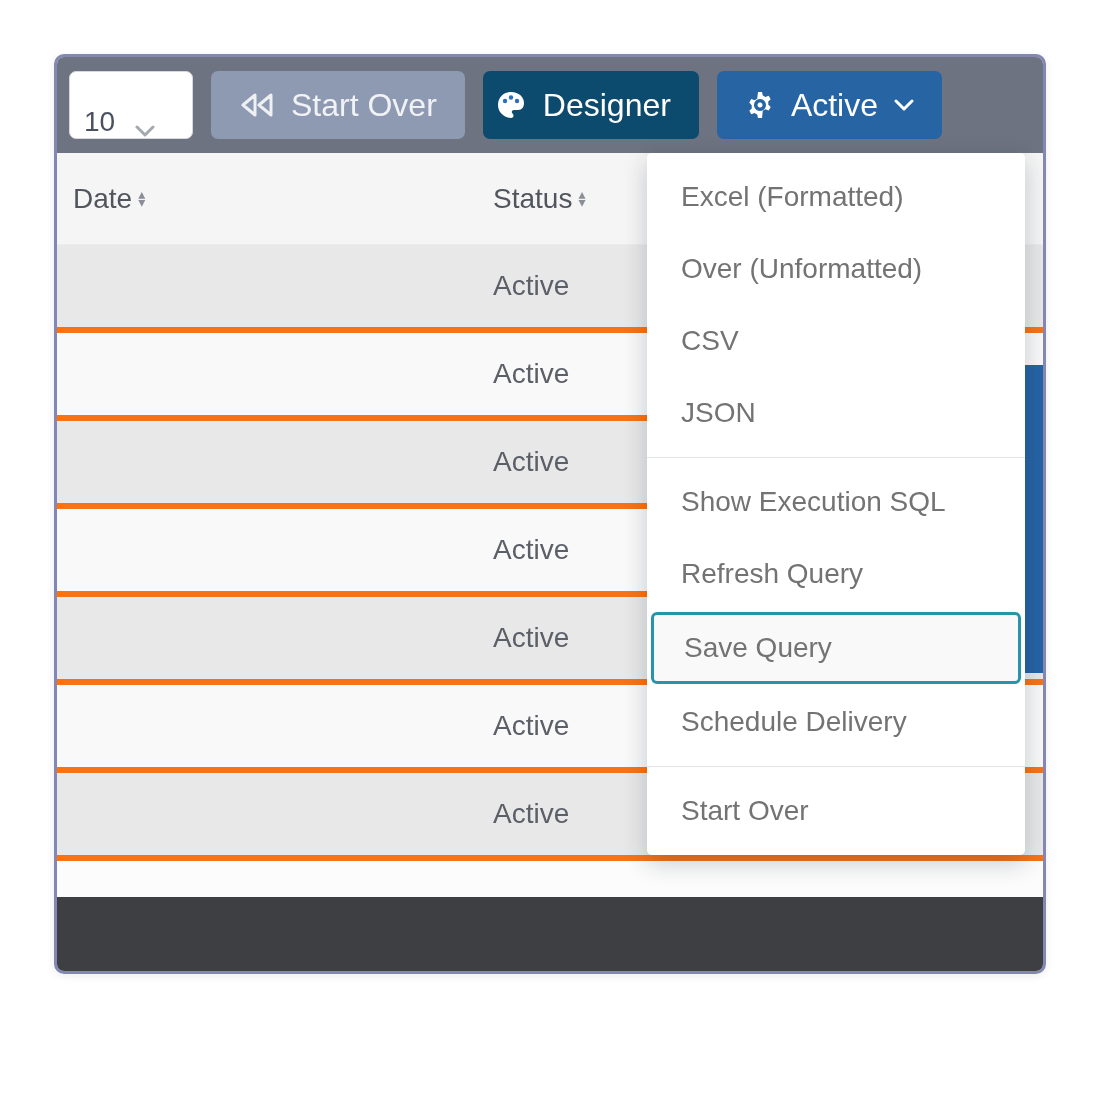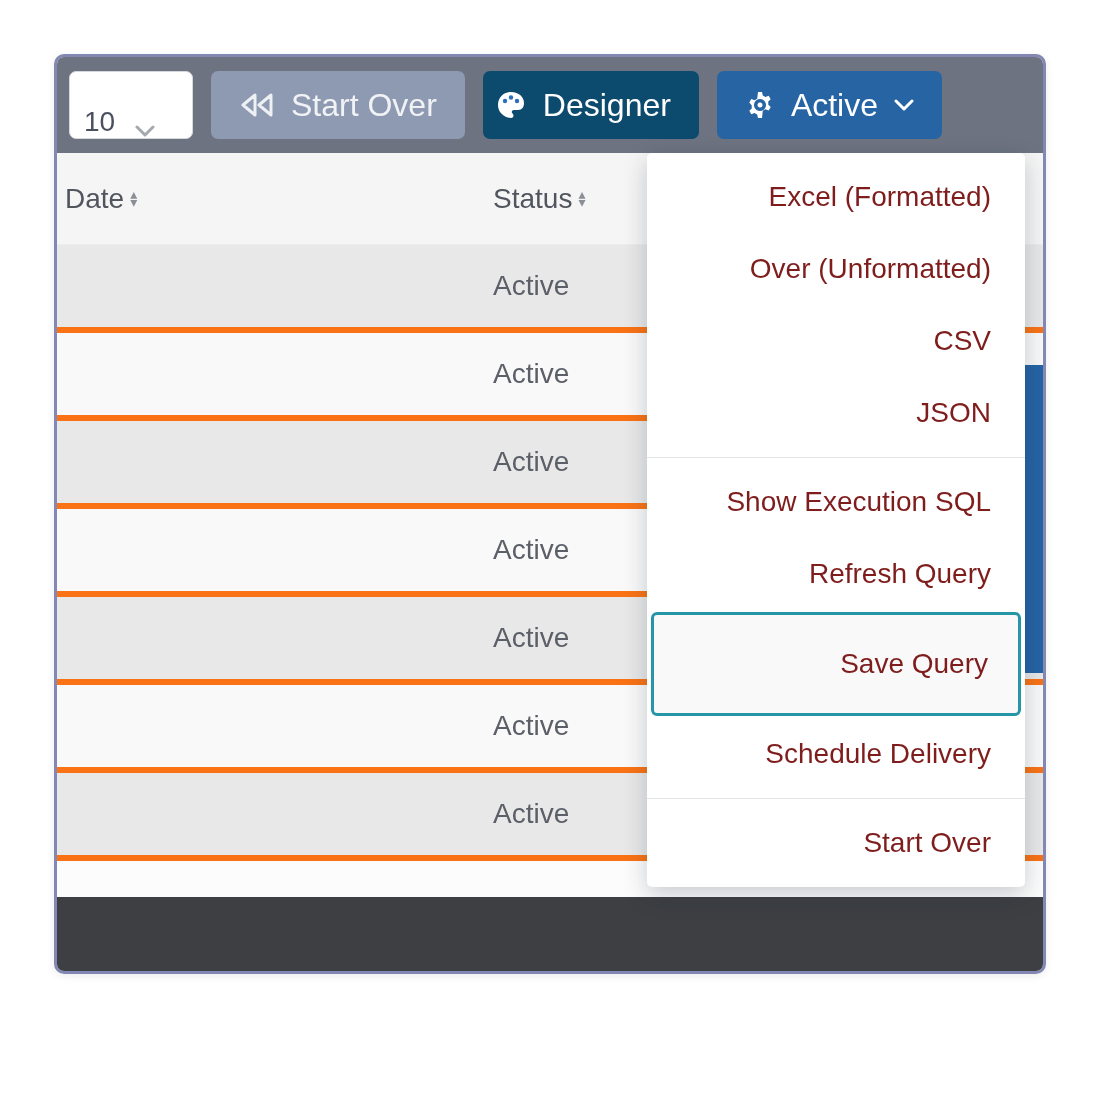--- a/index.html
+++ b/index.html
@@ -76,21 +76,21 @@
       position: relative;
       overflow: hidden;
     }
     .table-header {
       display: flex;
       background: #f5f5f5;
       border-bottom: 1px solid #eceded;
       height: 92px;
       align-items: center;
     }
-    .col-date { flex: 0 0 436px; padding-left: 8px; }
+    .col-date { flex: 0 0 436px; padding-left: 16px; }
     .col-status { flex: 1; padding-left: 0; }
     .th {
       font-size: 28px;
       color: #51555e;
       display: flex;
       align-items: center;
       gap: 6px;
     }
     .sort-icons { display: inline-flex; flex-direction: column; line-height: 0.55; font-size: 14px; color: #8a8e96; }
     .row {
@@ -112,35 +112,34 @@
       top: 96px;
       width: 378px;
       background: #fff;
       border-radius: 5px;
       box-shadow: 0 8px 24px rgba(20,30,50,0.22);
       z-index: 20;
       padding: 8px 0;
     }
     .dropdown-item {
       font-size: 28px;
-      color: #7f1d1d;
+      color: #737373;
       padding: 20px 34px;
       cursor: pointer;
-      text-align: right;
     }
     .dropdown-divider {
       height: 1px;
       background: #e4e5e7;
       margin: 8px 0;
     }
     .dropdown-item.highlight {
       border: 3px solid #2795a8;
       border-radius: 6px;
       margin: 2px 4px;
-      padding: 33px 30px;
+      padding: 17px 30px;
       background: #f9f9f9;
     }
     .side-scroll-hint {
       position: absolute;
       right: 0;
       top: 308px;
       width: 22px;
       height: 308px;
       background: #2664a4;
       border-bottom-left-radius: 4px;

